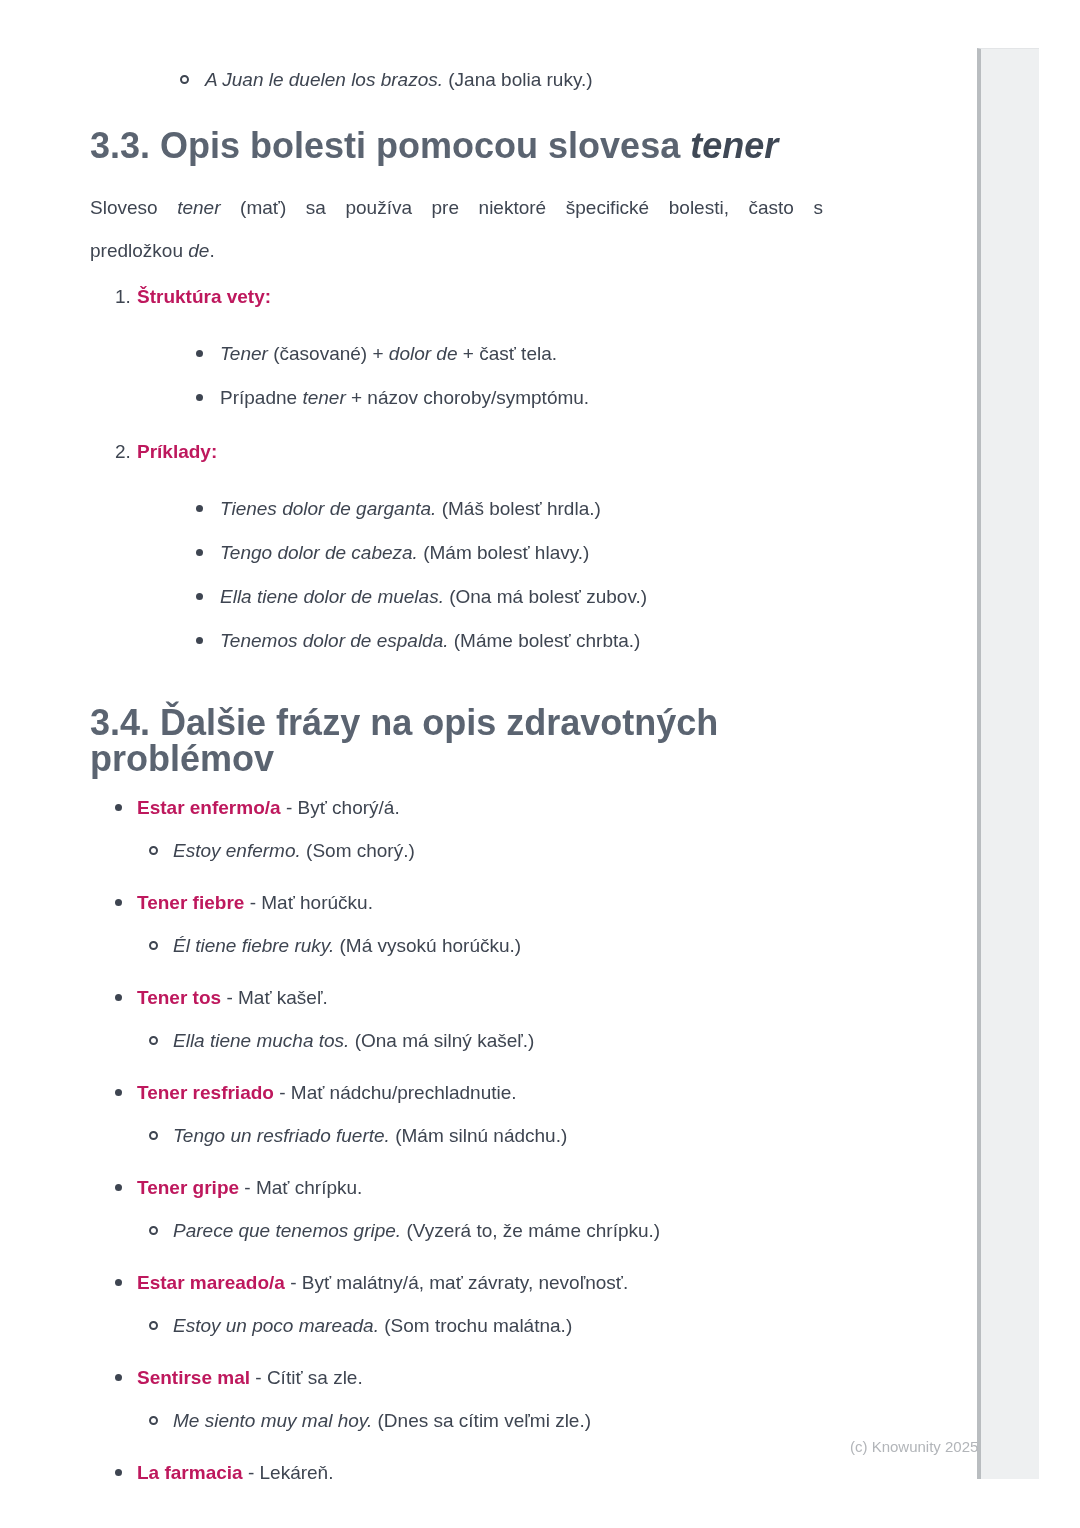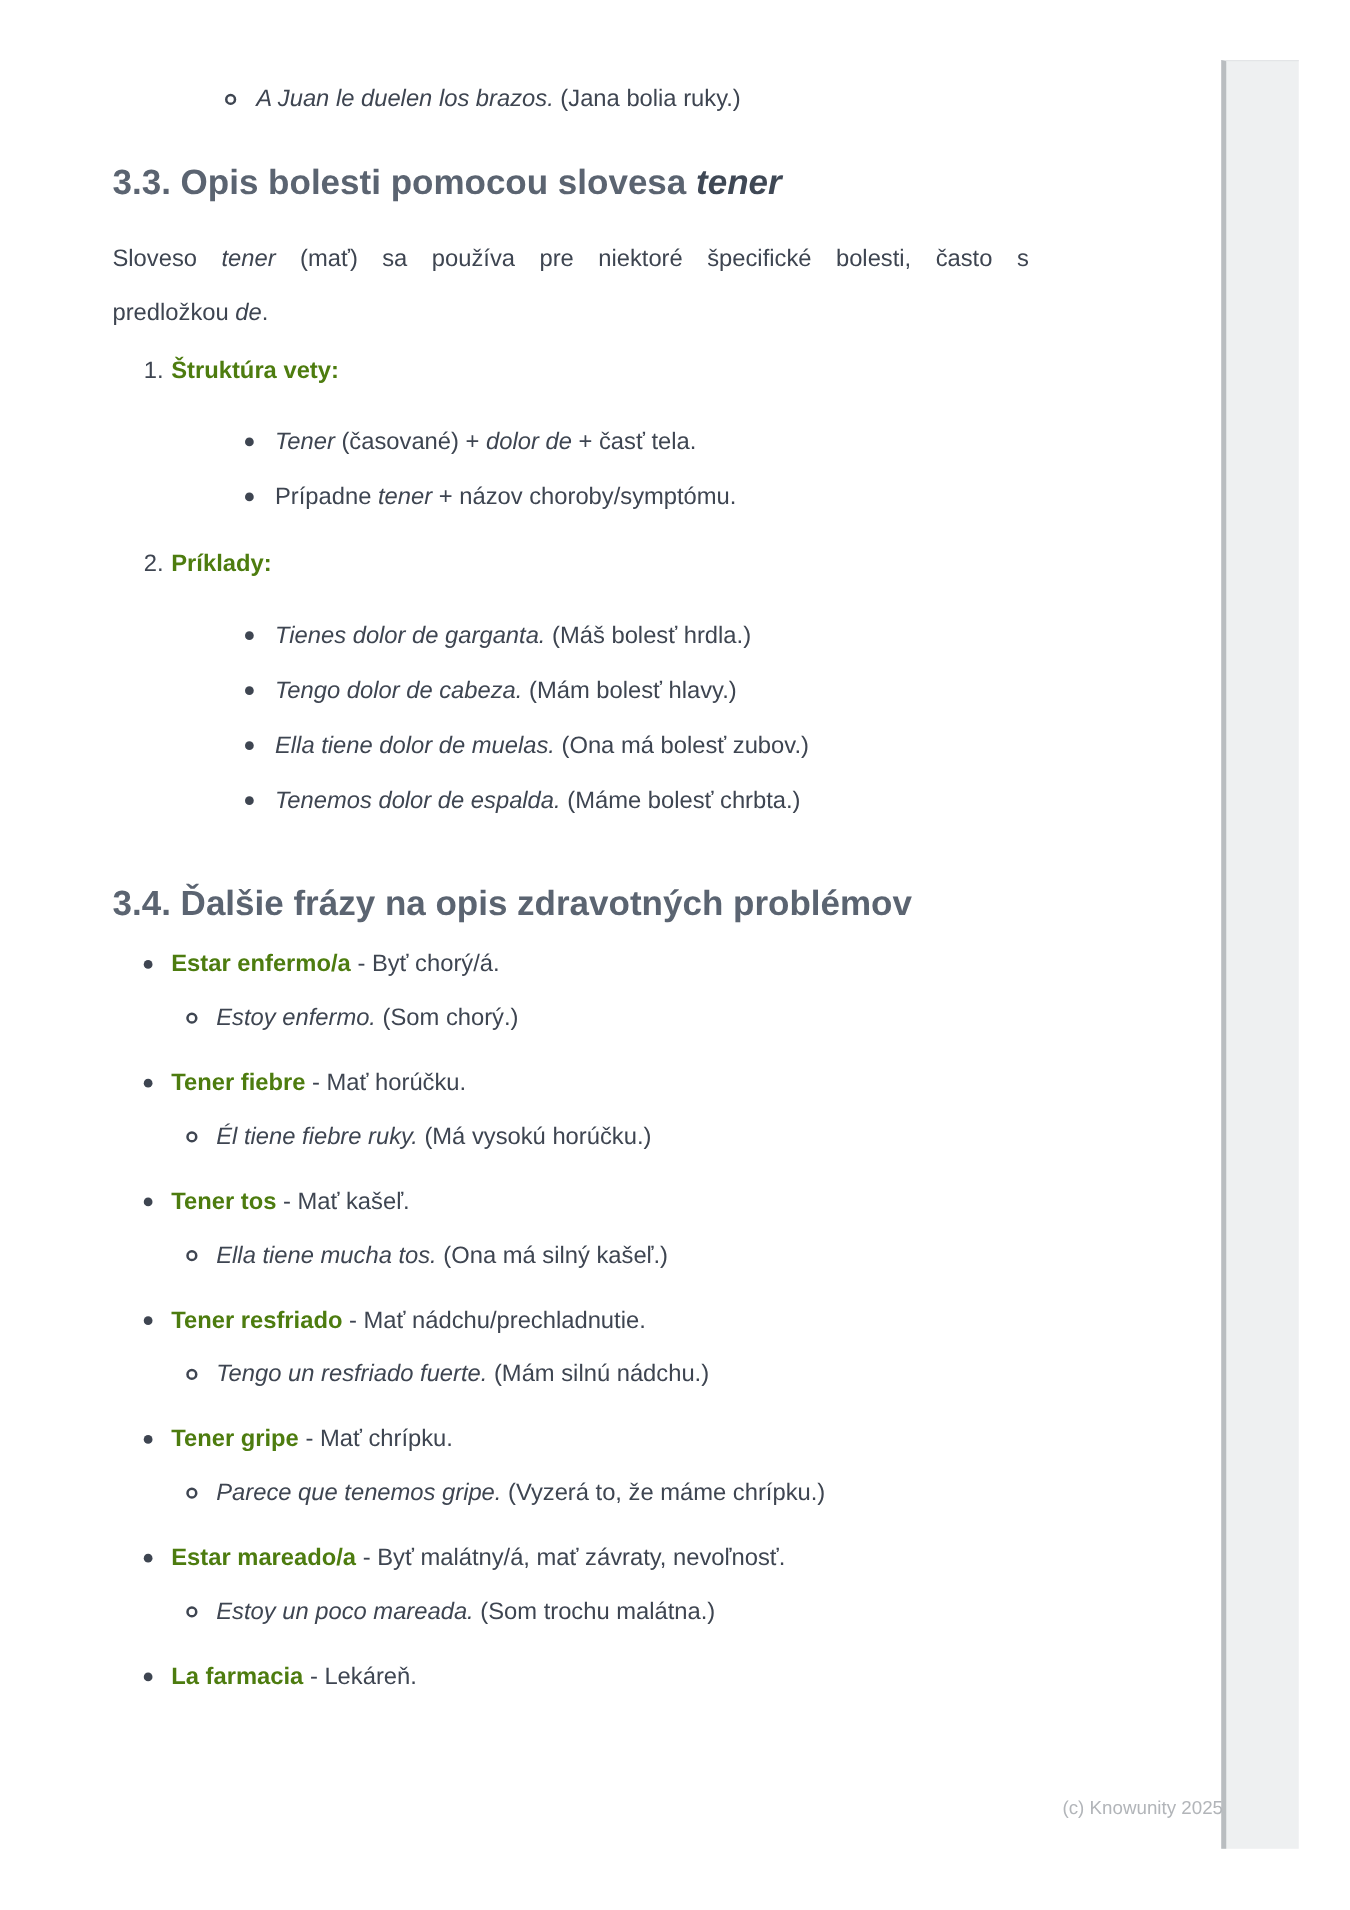--- a/index.html
+++ b/index.html
@@ -2,30 +2,30 @@
 <html><head>
 <meta charset="utf-8">
 <style>
   html,body{margin:0;padding:0;background:#ffffff;}
   body{width:1080px;height:1528px;font-family:"Liberation Sans","DejaVu Sans",sans-serif;color:#3e4551;}
   .page{position:relative;width:1080px;height:1528px;background:#ffffff;overflow:hidden;}
 
   .content{position:absolute;left:90px;top:52px;width:733px;}
 
   
-  h2{font-size:28px;line-height:36px;font-weight:700;color:#5b6471;margin:0;}
+  h2{font-size:36px;line-height:36px;font-weight:700;color:#5b6471;margin:0;}
   h2 .accent{font-style:italic;color:#3f4855;}
   .h33{margin-top:33px;}
   .h34{margin-top:49px;}
 
   
   .para{font-size:19px;line-height:43px;color:#3e4551;margin-top:22px;}
   .para .jline{text-align:justify;text-align-last:justify;}
   em,.it{font-style:italic;}
-  .b{font-weight:700;color:#4d7c0f;}
+  .b{font-weight:700;color:#be185d;}
 
   
   .li{position:relative;font-size:19px;line-height:31px;list-style:none;}
   .li.disc::before{content:"";position:absolute;width:7px;height:7px;border-radius:50%;background:#3e4551;top:12px;}
   .li.circ::before{content:"";position:absolute;width:5px;height:5px;border:2px solid #3e4551;border-radius:50%;top:11px;}
   .lvl-a{padding-left:35px;} .lvl-a::before{left:13px;}
   .lvl-b{padding-left:71px;} .lvl-b::before{left:47px;}
   .lvl-c{padding-left:103px;}.lvl-c::before{left:78px;}
   ul,ol{margin:12px;padding:0;}
 
@@ -186,20 +186,32 @@
           <span class="b">Estar mareado/a</span><span> - Byť malátny/á, mať závraty, nevoľnosť.</span>
         </li>
           </ul>
         <ul class="sub">
             <li class="li circ lvl-b">
           <span class="it">Estoy un poco mareada.</span><span> (Som trochu malátna.)</span>
         </li>
           </ul>
       </div>
 
+      <div class="group">
+        <ul>
+            <li class="li disc lvl-a">
+          <span class="b">Sentirse mal</span><span> - Cítiť sa zle.</span>
+        </li>
+          </ul>
+        <ul class="sub">
+            <li class="li circ lvl-b">
+          <span class="it">Me siento muy mal hoy.</span><span> (Dnes sa cítim veľmi zle.)</span>
+        </li>
+          </ul>
+      </div>
 
 
       <div class="group">
         <ul>
             <li class="li disc lvl-a">
           <span class="b">La farmacia</span><span> - Lekáreň.</span>
         </li>
           </ul>
       </div>
 

